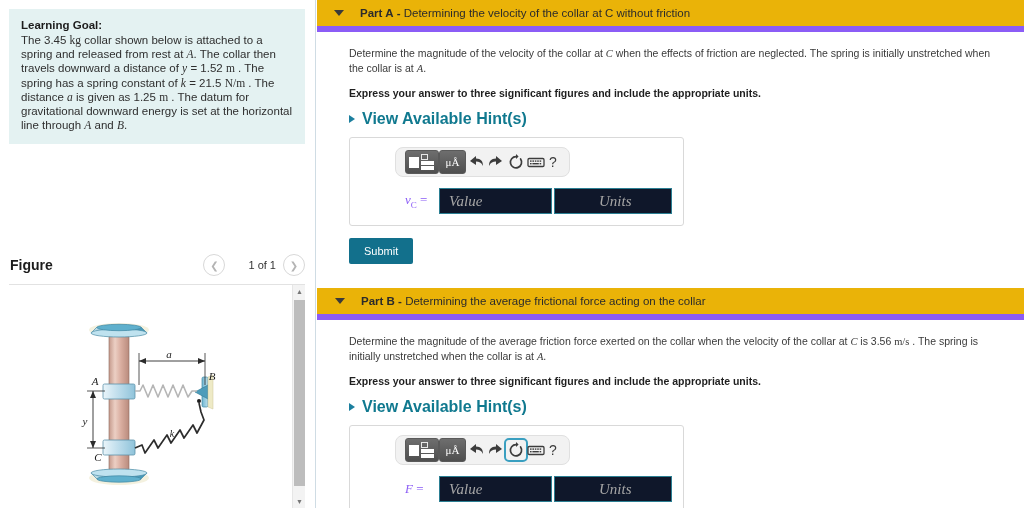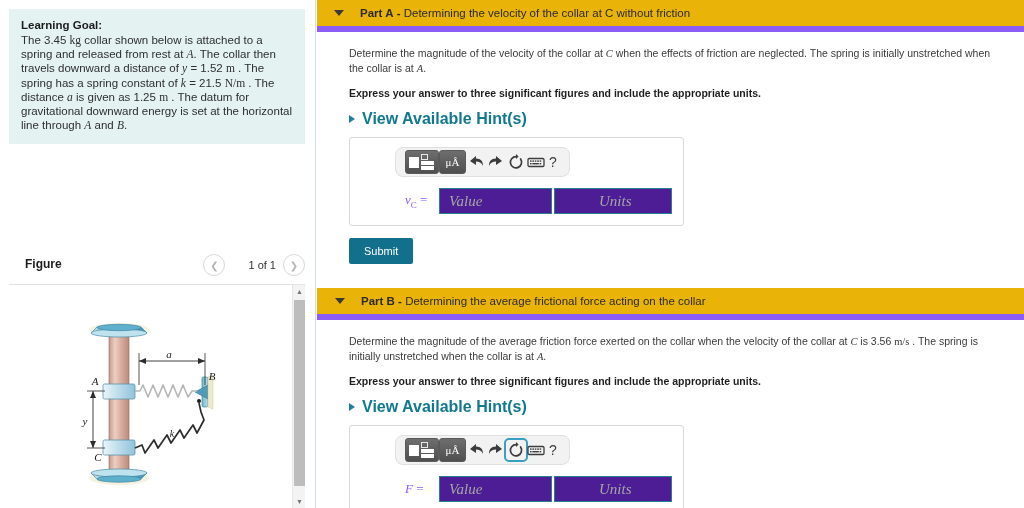--- a/index.html
+++ b/index.html
@@ -16,21 +16,21 @@
   .goal-box{position:absolute;left:9px;top:9px;width:296px;background:#e4f2f2;
             box-sizing:border-box;padding:10px 12px 12px 12px;}
   .goal-title{font-weight:bold;font-size:11.5px;color:#1c1c1c;margin-bottom:2px;}
   .goal-text{font-size:11.5px;line-height:14.2px;color:#2f2f2f;}
   .goal-text .mi{font-family:"Liberation Serif",serif;font-style:italic;}
   .goal-text .mu{font-family:"Liberation Serif",serif;font-style:normal;}
   .figlink-wrap{text-align:center;margin-top:12px;}
   .figlink{font-size:11.5px;color:#2a7f98;text-decoration:underline;cursor:pointer;}
 
   .figure-head{position:absolute;left:9px;top:254px;width:296px;height:30px;}
-  .figure-title{position:absolute;left:16px;top:3px;font-size:12px;font-weight:bold;color:#1c1c1c;}
+  .figure-title{position:absolute;left:1px;top:3px;font-size:14px;font-weight:bold;color:#1c1c1c;}
   .pager{position:absolute;right:0;top:0;display:flex;align-items:center;gap:7px;}
   .pgbtn{width:20px;height:20px;border-radius:50%;border:1px solid #d8d8d8;background:#fff;
          display:flex;align-items:center;justify-content:center;color:#b4b4b4;font-size:10px;cursor:pointer;}
   .pgcount{font-size:11px;color:#333;margin-left:16px;}
 
   .fig-panel{position:absolute;left:9px;top:284px;width:296px;height:224px;
              border-top:1px solid #e2e2e2;box-sizing:border-box;background:#fff;overflow:hidden;}
   .fig-canvas{position:absolute;left:0;top:0;width:283px;height:223px;}
 
   .fig-scroll{position:absolute;right:0;top:0;width:13px;height:223px;background:#f3f3f3;
@@ -79,21 +79,21 @@
            font-family:"Liberation Serif",serif;}
   .tb-ico{width:20px;height:20px;color:#3c3c3c;}
   .tb-ico svg{display:block;}
   .tb-q{font-size:14px;color:#3c3c3c;width:14px;text-align:center;}
   .tb-focus{outline:2px solid #3a9fc0;border-radius:3px;}
 
   .answer-row{display:flex;align-items:center;margin-top:11px;}
   .ans-label{font-family:"Liberation Serif",serif;font-size:13px;color:#8b5cf6;
              width:34px;padding-right:8px;box-sizing:border-box;margin-left:44px;}
   .ans-label sub{font-size:9px;}
-  .ans-input{height:26px;border:1px solid #2b7f93;box-sizing:border-box;background:#4c1d95;
+  .ans-input{height:26px;border:1px solid #2b7f93;box-sizing:border-box;background:#0f172a;
              font-family:"Liberation Serif",serif;font-style:italic;font-size:15px;
              color:#9b9b9b;padding-left:9px;outline:none;}
   .ans-input::placeholder{color:#a6a6a6;font-style:italic;opacity:1;}
   .in-value{width:113px;}
   .in-units{width:118px;margin-left:2px;padding-left:44px;}
 
   .submit{margin-top:12px;background:#12708c;color:#fff;border:none;font-size:11px;
           padding:7px 15px;border-radius:2px;cursor:pointer;font-family:"Liberation Sans",sans-serif;}
 </style>
 </head>

